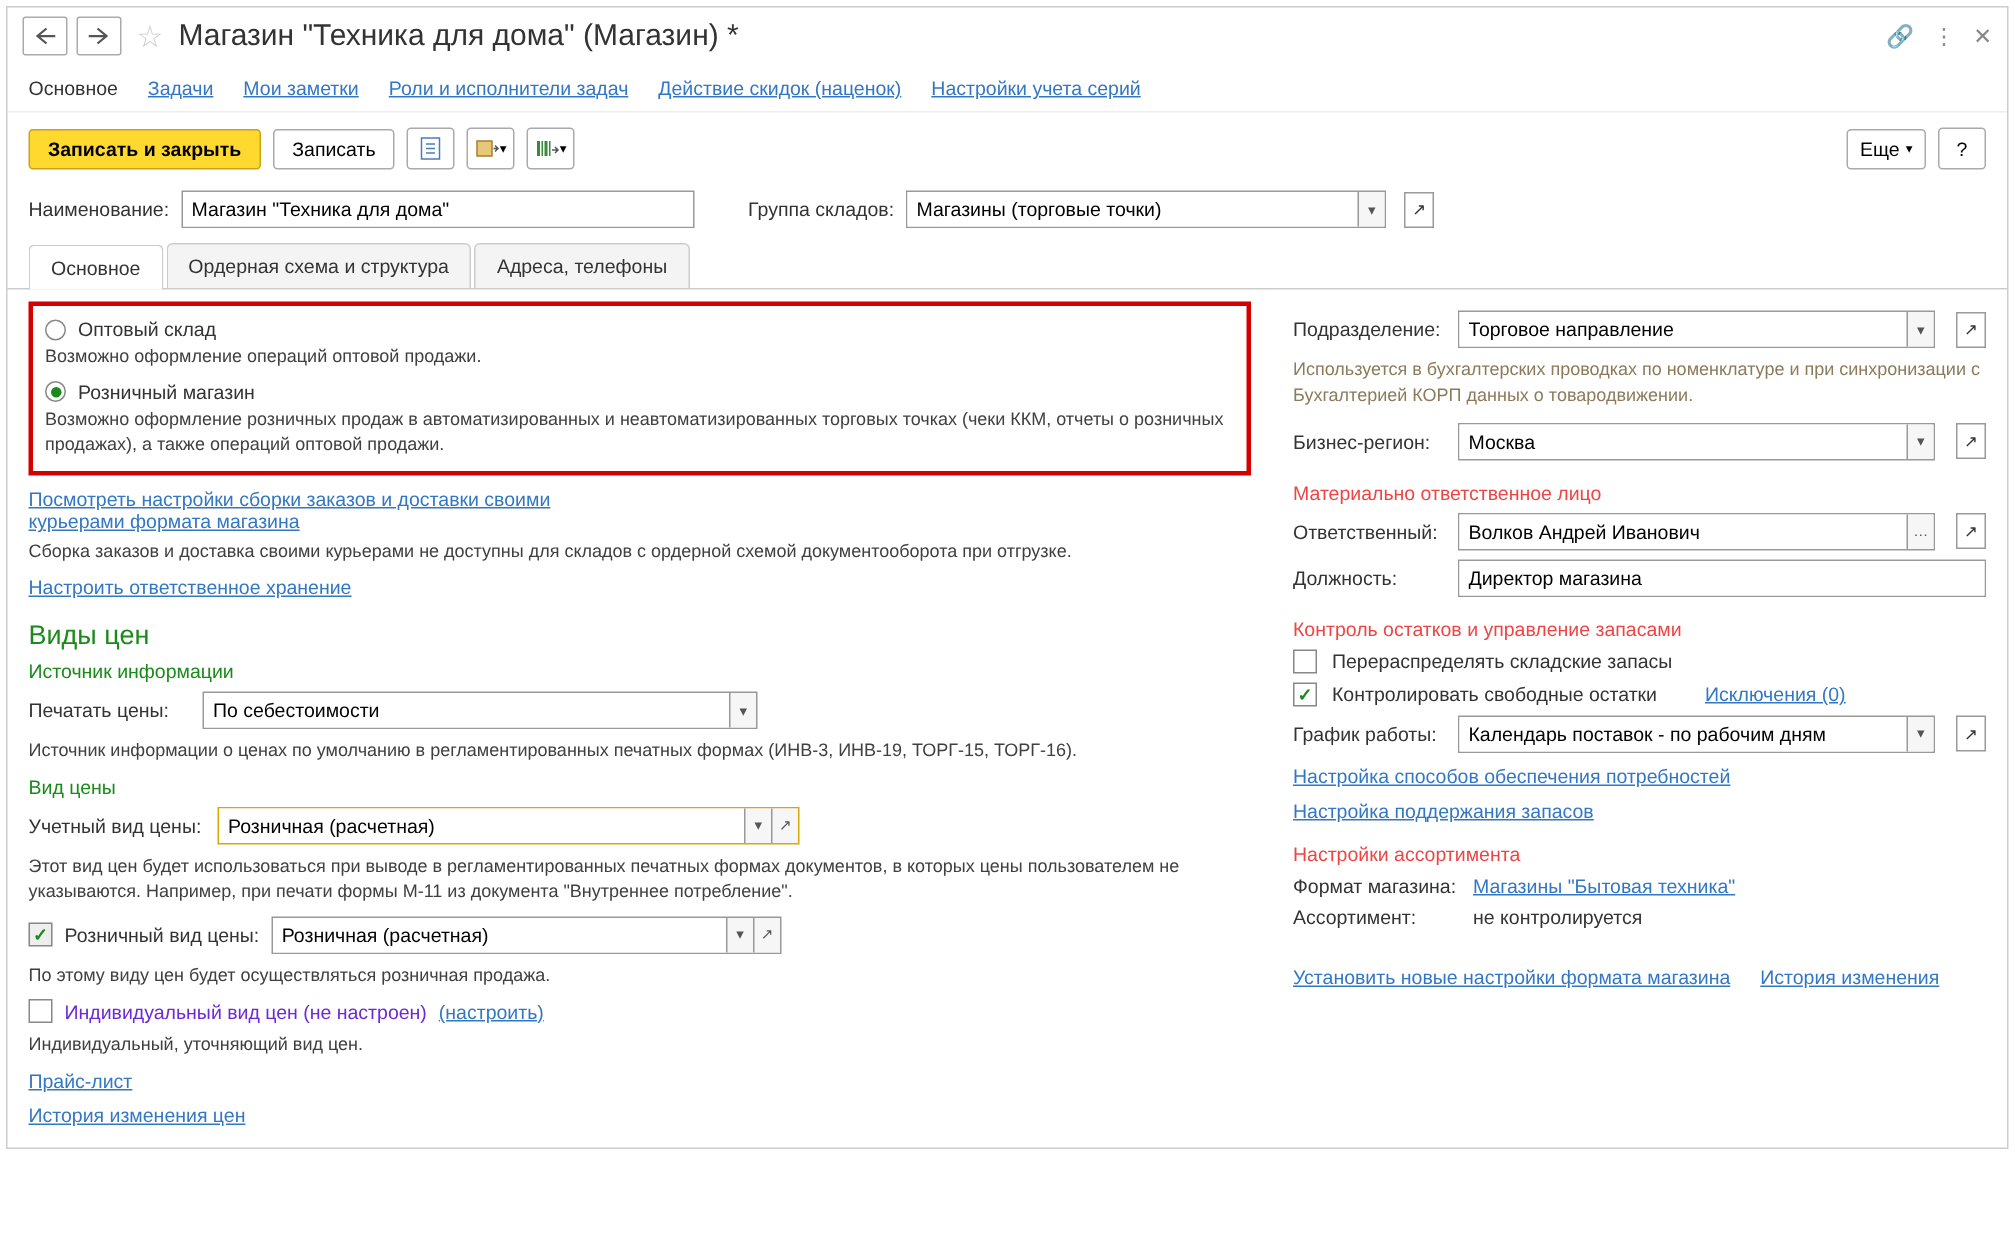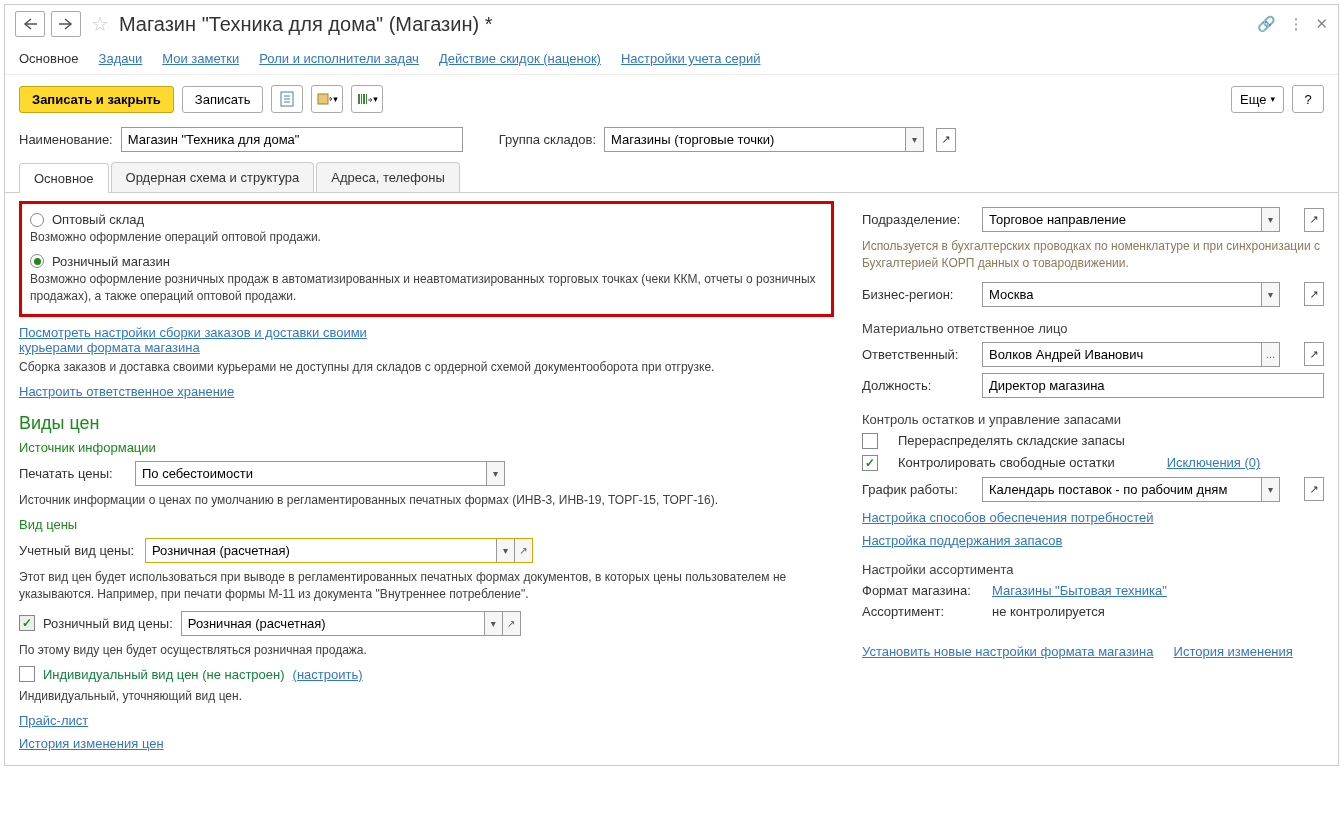--- a/index.html
+++ b/index.html
@@ -42,23 +42,23 @@
 .link { color: #3277c4; text-decoration: underline; cursor: pointer; display: inline-block; }
 .link-block { margin: 4px 0; text-decoration: underline; }
 .section-head { color: #1a8a1a; font-size: 18px; margin: 14px 0 2px; }
 .section-sub { color: #1a8a1a; font-size: 13px; margin: 6px 0 2px; }
 .field-row { display: flex; align-items: center; gap: 8px; margin: 6px 0; }
 .input-wrap.w380 input { width: 350px; }
 .input-wrap.hl { border-color: #dba700; }
 .checkbox { width: 16px; height: 16px; border: 1px solid #888; display: inline-flex; align-items: center; justify-content: center; background: #fff; }
 .checkbox.checked::after { content: '✓'; color: #1a8a1a; font-weight: bold; font-size: 12px; }
 .checkbox.disabled { background: #eee; }
-.disabled-text { color: #15803d; }
-.right-h { color: #404040; font-size: 13px; margin: 14px 0 6px; }
-.right-row { display: flex; align-items: center; gap: 20px; margin: 6px 0; }
+.disabled-text { color: #6d28d9; }
+.right-h { color: #ef4444; font-size: 13px; margin: 14px 0 6px; }
+.right-row { display: flex; align-items: center; gap: 10px; margin: 6px 0; }
 .right-label { width: 100px; }
 .right-input { display: flex; border: 1px solid #999; flex: 1; }
 .right-input input { border: none; padding: 4px 6px; font-size: 13px; flex: 1; outline: none; }
 .right-hint { color: #8c7a5a; font-size: 12px; margin: 4px 0 10px; line-height: 1.4; }
 svg { display: block; }
 </style>
 </head>
 <body>
 
 <div class="window">

